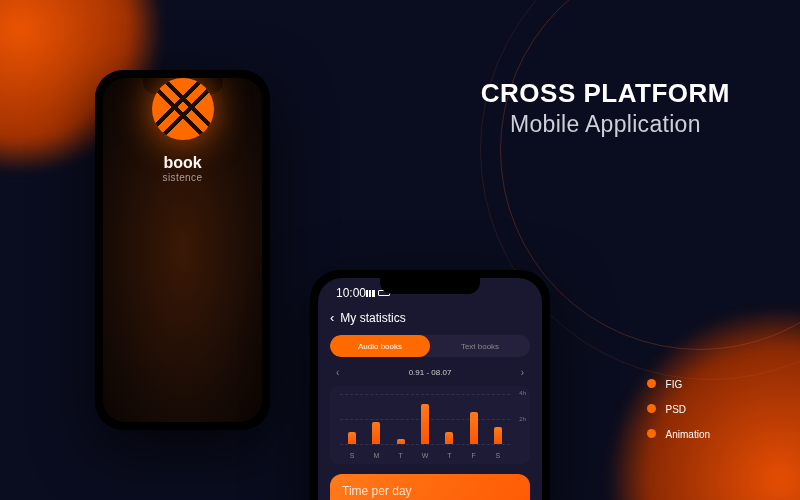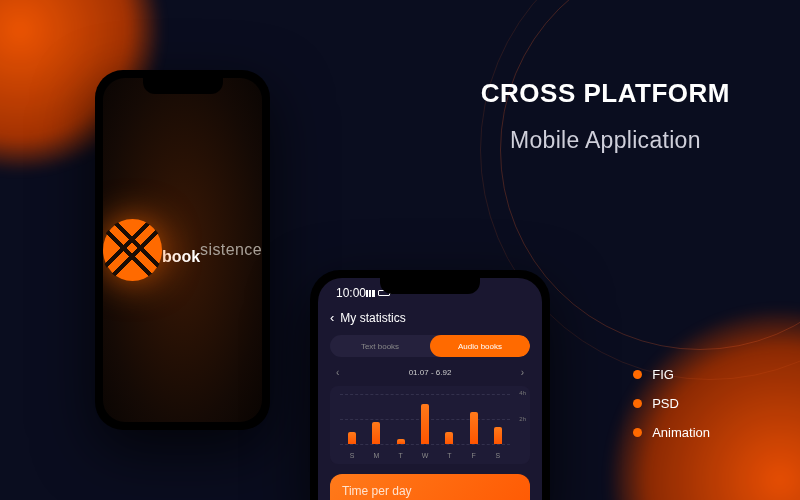--- a/index.html
+++ b/index.html
@@ -2,26 +2,26 @@
 <html><head>
 <meta charset="utf-8">
 <style>
 *{margin:0;padding:0;box-sizing:border-box;font-family:-apple-system,BlinkMacSystemFont,sans-serif}
 body{width:800px;height:500px;background:#0a0d1f;position:relative;overflow:hidden}
 .bg-curve-1{position:absolute;top:-50px;right:-100px;width:400px;height:400px;border:1px solid rgba(255,100,40,.4);border-radius:50%;opacity:.6}
 .bg-curve-2{position:absolute;top:-80px;right:-140px;width:460px;height:460px;border:1px solid rgba(255,100,40,.25);border-radius:50%;opacity:.5}
 .blob-tl{position:absolute;top:-110px;left:-120px;width:280px;height:280px;background:radial-gradient(circle,#ff5a00 0%,#b03500 55%,transparent 72%);border-radius:50%;filter:blur(6px);opacity:.92}
 .blob-br{position:absolute;bottom:-150px;right:-150px;width:340px;height:340px;background:radial-gradient(circle,#ff5500 0%,#9a2d00 55%,transparent 72%);border-radius:50%;filter:blur(6px);opacity:.9}
 .phone1{position:absolute;left:95px;top:70px;width:175px;height:360px;background:#000;border-radius:28px;padding:8px;box-shadow:0 20px 60px rgba(0,0,0,.7)}
-.phone1-screen{width:100%;height:100%;background:radial-gradient(ellipse at center,#3a1805 0%,#150a05 72%,#0a0503 100%);border-radius:22px;position:relative;overflow:hidden;display:flex;flex-direction:row;align-items:center;justify-content:center}
+.phone1-screen{width:100%;height:100%;background:radial-gradient(ellipse at center,#3a1805 0%,#150a05 72%,#0a0503 100%);border-radius:22px;position:relative;overflow:hidden;display:flex;flex-direction:column;align-items:center;}
 .notch1{position:absolute;top:0;left:50%;transform:translateX(-50%);width:80px;height:16px;background:#000;border-radius:0 0 12px 12px}
 .logo{width:62px;height:62px;background:#ff6a00;border-radius:50%;position:relative;display:flex;align-items:center;justify-content:center;box-shadow:0 0 36px rgba(255,106,0,.75)}
 .logo::before{content:"";position:absolute;width:62px;height:62px;border-radius:50%;background:linear-gradient(45deg,transparent 42%,#1a0d05 42%,#1a0d05 47%,transparent 47%),linear-gradient(-45deg,transparent 42%,#1a0d05 42%,#1a0d05 47%,transparent 47%),linear-gradient(45deg,transparent 56%,#1a0d05 56%,#1a0d05 61%,transparent 61%),linear-gradient(-45deg,transparent 56%,#1a0d05 56%,#1a0d05 61%,transparent 61%)}
 .logo-text{margin-top:14px;color:#fff;font-size:16px;font-weight:700;text-align:center}
-.logo-sub{color:#a8a098;font-size:16px;text-align:center;letter-spacing:.4px}
+.logo-sub{color:#a8a098;font-size:10px;text-align:center;letter-spacing:.4px}
 .phone2{position:absolute;left:310px;top:270px;width:240px;height:250px;background:#000;border-radius:30px 30px 0 0;padding:8px 8px 0;box-shadow:0 20px 60px rgba(0,0,0,.7)}
 .phone2-screen{width:100%;height:100%;background:#1a1730;border-radius:24px 24px 0 0;position:relative;overflow:hidden;padding:6px 12px 0}
 .notch2{position:absolute;top:0;left:50%;transform:translateX(-50%);width:100px;height:16px;background:#000;border-radius:0 0 12px 12px;z-index:2}
 .status-bar{display:flex;justify-content:flex-start;font-size:12px;color:#fff;padding:2px 6px}
 .status-right{display:flex;gap:3px;align-items:center}
 .stat-header{display:flex;align-items:center;gap:6px;margin-top:8px;color:#fff}
 .back-chev{font-size:13px;color:#fff}
 .stat-title{font-size:12px;font-weight:400}
 .tabs{display:flex;margin-top:10px;background:#25213d;border-radius:14px;overflow:hidden;height:22px}
 .tab{flex:1;display:flex;align-items:center;justify-content:center;font-size:8px;color:#888}
@@ -34,23 +34,23 @@
 .y-label{position:absolute;right:4px;font-size:6px;color:#777}
 .bars{position:absolute;left:10px;right:20px;bottom:20px;top:8px;display:flex;justify-content:space-around;align-items:flex-end}
 .bar{width:8px;background:linear-gradient(180deg,#ff7a1a,#ff5500);border-radius:2px 2px 0 0}
 .x-labels{position:absolute;left:10px;right:20px;bottom:5px;display:flex;justify-content:space-around}
 .x-label{font-size:7px;color:#888;width:8px;text-align:center}
 .card{margin-top:10px;background:linear-gradient(135deg,#ff7a1a,#ff5500);border-radius:12px;padding:10px 12px;height:70px}
 .card-label{font-size:12px;color:rgba(255,255,255,.8)}
 .card-value{font-size:18px;font-weight:700;color:#fff;margin-top:3px;line-height:1}
 .heading{position:absolute;right:70px;top:78px;text-align:center}
 .h1{font-size:26px;font-weight:800;color:#fff;letter-spacing:.5px}
-.h2{font-size:23px;font-weight:300;color:#cfcfda;letter-spacing:.3px;margin-top:18px}
+.h2{font-size:23px;font-weight:300;color:#cfcfda;letter-spacing:.3px;margin-top:2px}
 .formats{position:absolute;right:90px;bottom:60px;display:flex;flex-direction:column;gap:14px}
-.format-item{display:flex;align-items:center;gap:10px;color:#fff;font-size:13px;font-weight:500}
+.format-item{display:flex;align-items:flex-start;gap:10px;color:#fff;font-size:10px;font-weight:500}
 .dot{width:9px;height:9px;background:#ff6a00;border-radius:50%}
 .sig{display:inline-block;width:9px;height:7px;background:linear-gradient(to right,#fff 2px,transparent 2px,transparent 3px,#fff 3px,#fff 5px,transparent 5px,transparent 6px,#fff 6px)}
 .bat{display:inline-block;width:12px;height:6px;border:1px solid #fff;border-radius:1px;position:relative}
 .bat::after{content:"";position:absolute;right:-2px;top:1px;width:1px;height:2px;background:#fff}
 </style>
 </head>
 <body>
 
 <div class="blob-tl"></div>
 <div class="blob-br"></div>
@@ -94,26 +94,26 @@
       <div class="status-right">
         <span class="sig"></span>
         <span class="bat"></span>
       </div>
     </div>
     <div class="stat-header">
       <span class="back-chev">‹</span>
       <span class="stat-title">My statistics</span>
     </div>
     <div class="tabs">
+      <div class="tab active">Audio books</div>
       <div class="tab">Text books</div>
-      <div class="tab active">Audio books</div>
     </div>
     <div class="date-nav">
       <span class="date-chev">‹</span>
-      <span>01.07 - 6.92</span>
+      <span>0.91 - 08.07</span>
       <span class="date-chev">›</span>
     </div>
     <div class="chart">
       <div class="chart-grid">
         <div class="grid-line" style="top:0%"></div>
         <div class="grid-line" style="top:50%"></div>
         <div class="grid-line" style="top:100%"></div>
       </div>
       <span class="y-label" style="top:4px">4h</span>
       <span class="y-label" style="top:30px">2h</span>

